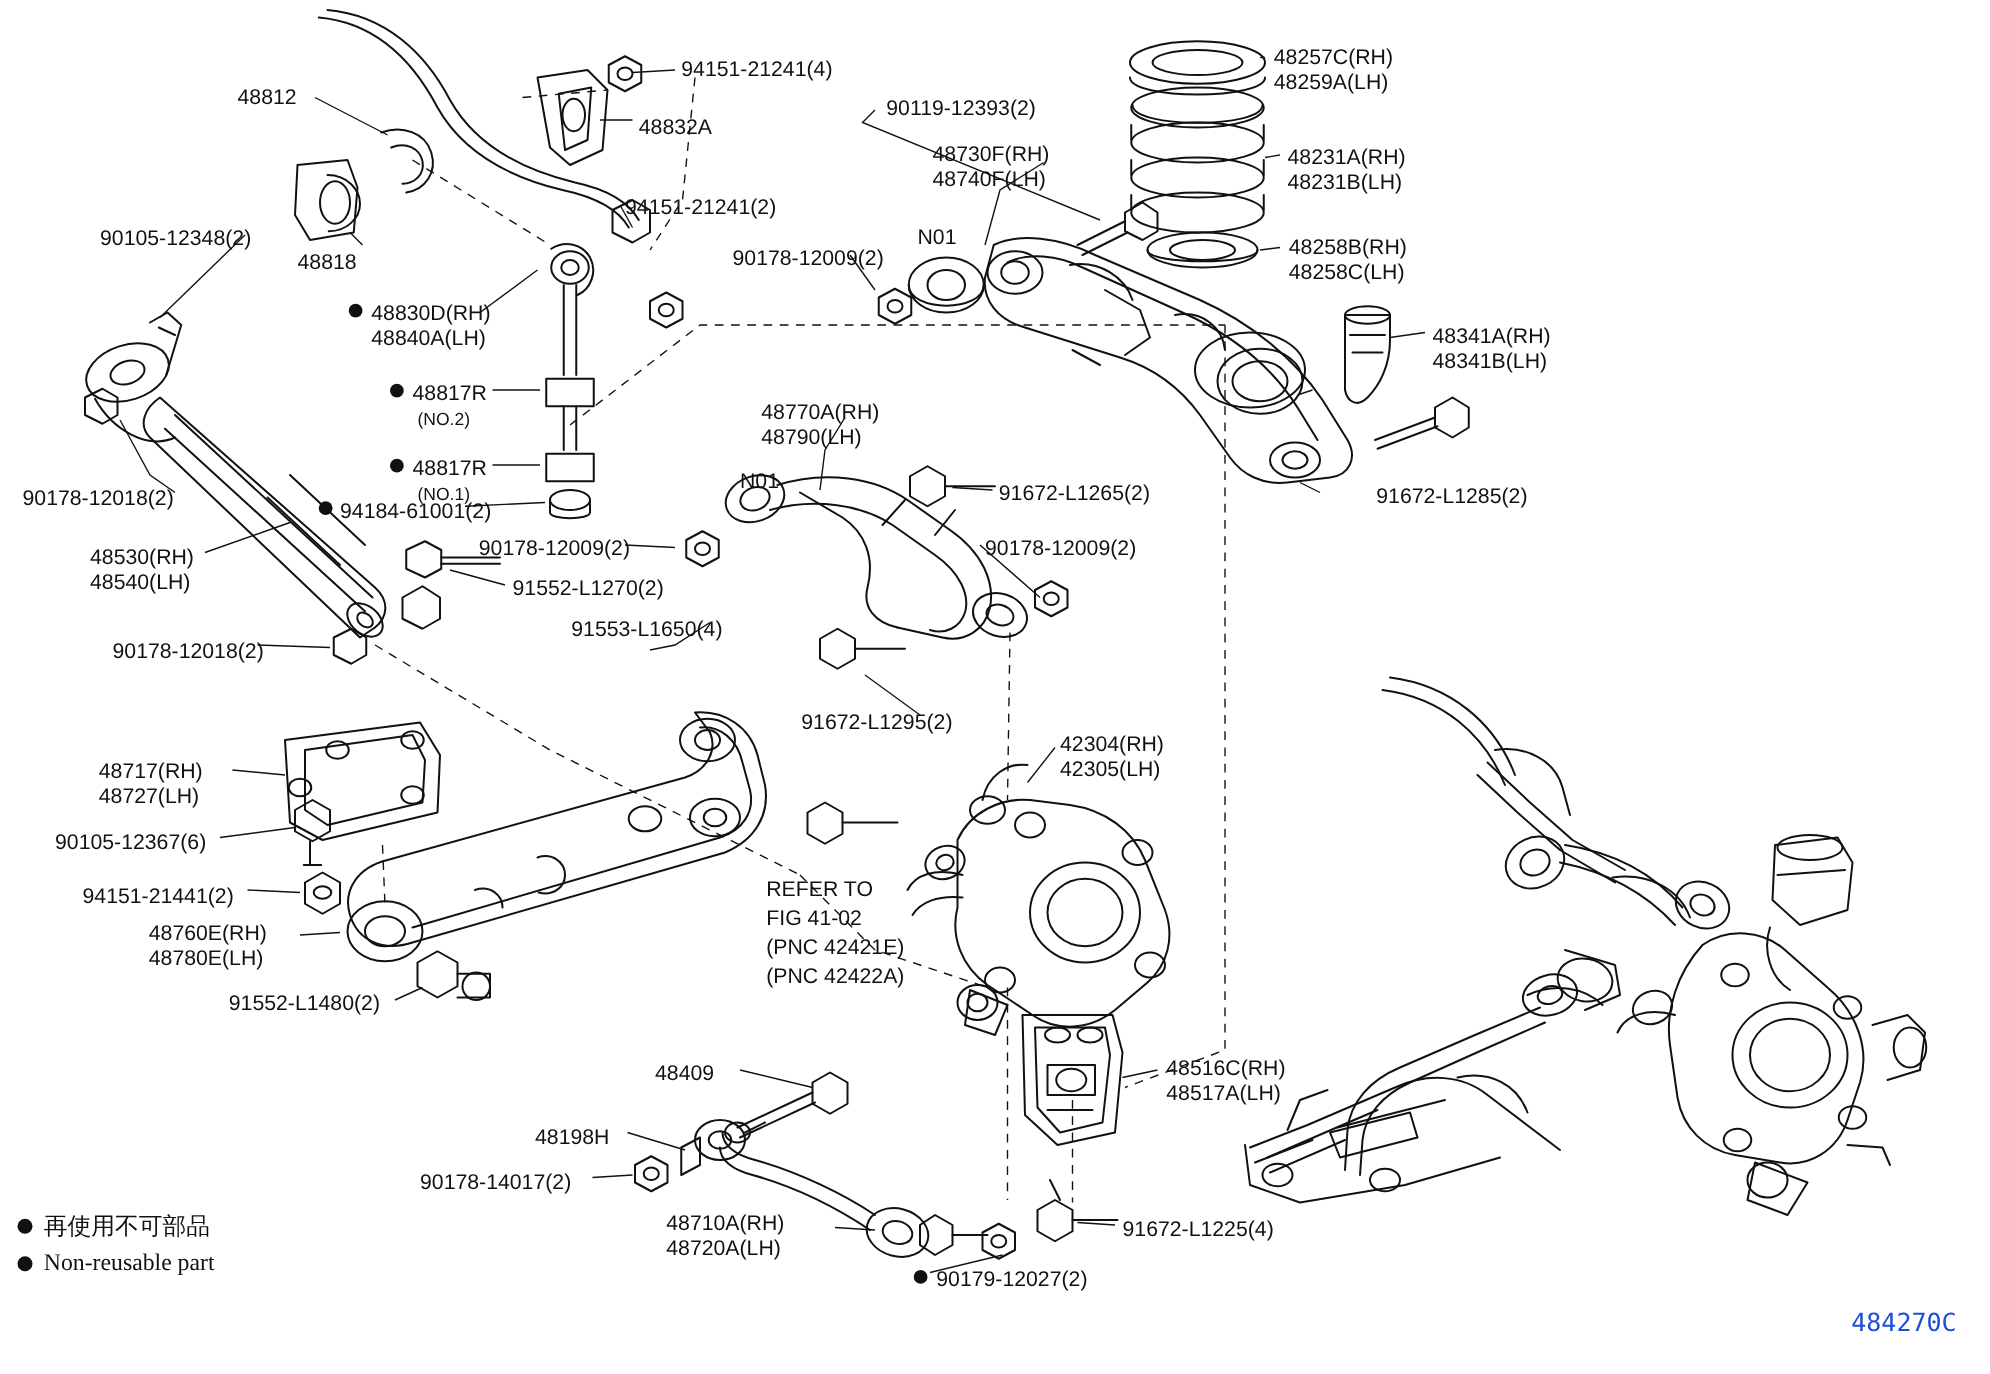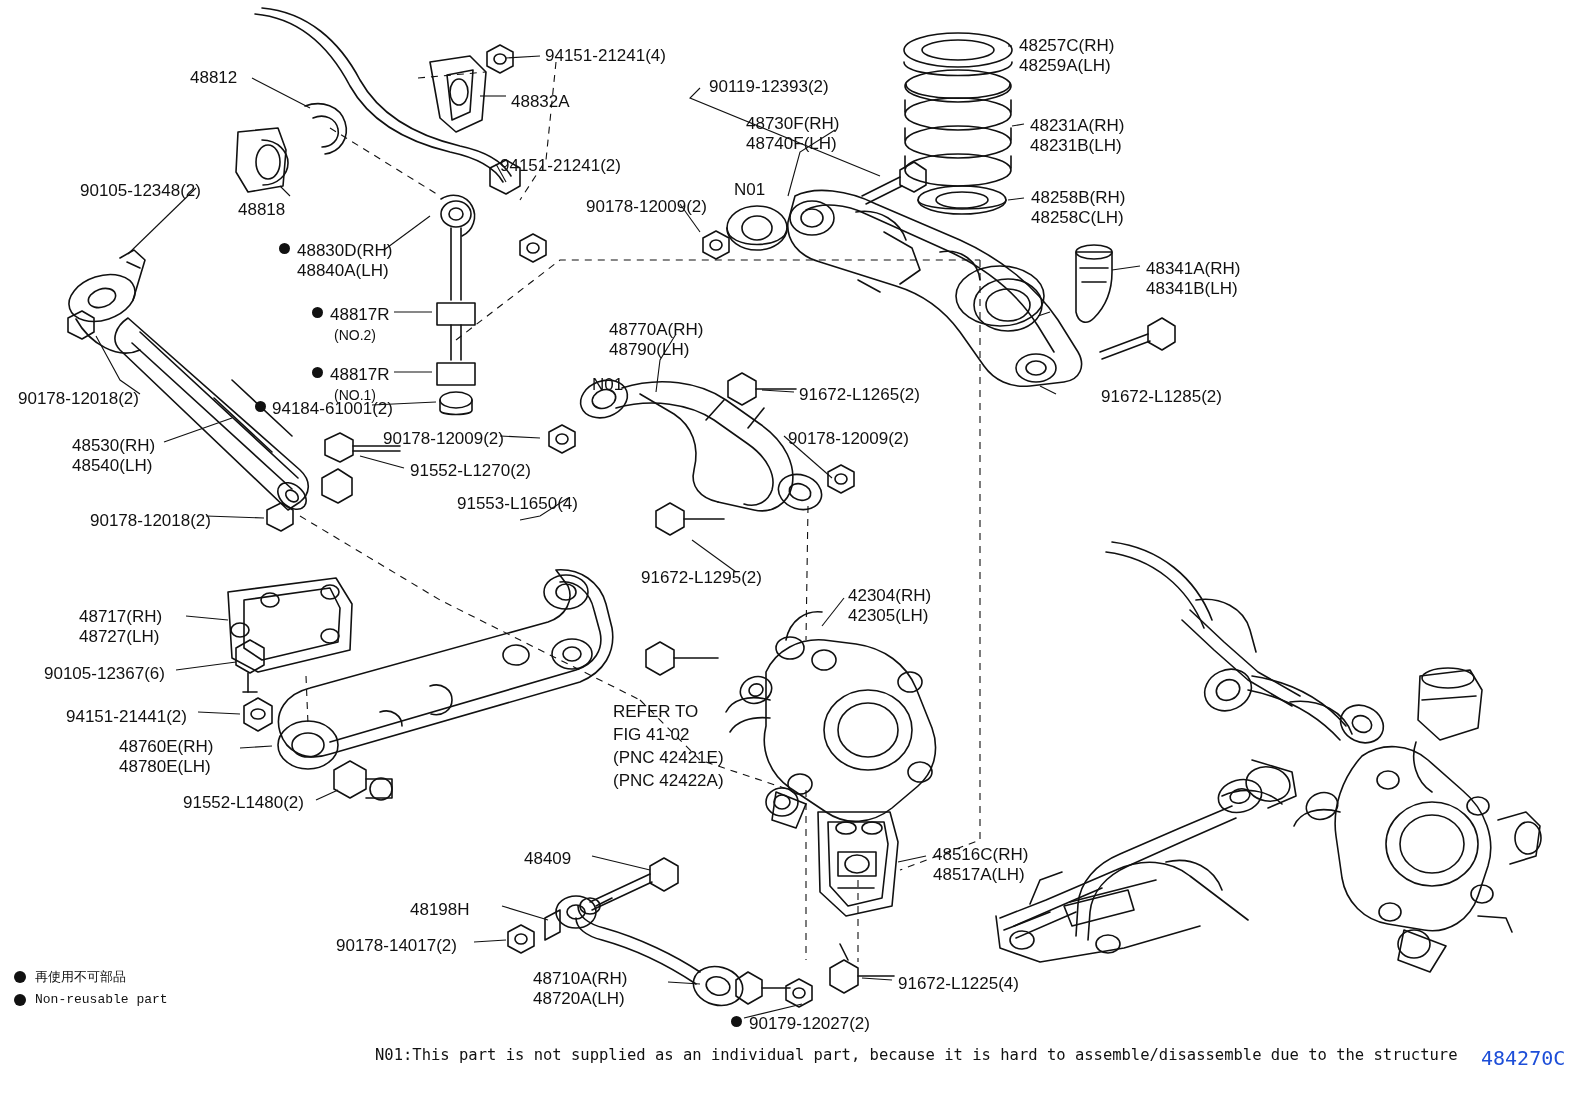--- a/index.html
+++ b/index.html
@@ -7,21 +7,21 @@
        font-family:"DejaVu Sans Mono","Liberation Mono",monospace;color:#111;}
   #sheet{position:absolute;inset:0;}
   svg.art{position:absolute;left:0;top:0;width:1592px;height:1099px;pointer-events:none;}
   .lbl{position:absolute;font-size:17px;line-height:20px;white-space:pre;color:#111;
        font-family:Liberation Sans, sans-serif;}
   .lbl.small{font-size:14px;}
   .dot{position:absolute;width:11px;height:11px;border-radius:50%;background:#111;}
   .legend{position:absolute;font-size:17px;}
   .legend .row{display:flex;align-items:center;gap:9px;margin-bottom:6px;}
   .legend .bullet{width:12px;height:12px;border-radius:50%;background:#111;display:inline-block;}
-  .legend .txt{font-family:Liberation Mono, monospace;font-size:13px;text-align:center;}
+  .legend .txt{font-family:Liberation Serif, serif;font-size:19px;text-align:center;}
   .footnote{position:absolute;font-size:15.5px;color:#111;
             font-family:"DejaVu Sans Mono","Liberation Mono",monospace;}
   .code{position:absolute;font-size:20px;color:#1d4ed8;}
 </style>
 </head>
 <body>
 
 <div id="sheet">
 
   <svg class="art" viewBox="0 0 1592 1099" xmlns="http://www.w3.org/2000/svg">
@@ -389,21 +389,21 @@
       <div class="lbl" style="left: 79px; top: 607px;">48717(RH)
 48727(LH)</div>
       <div class="lbl" style="left: 44px; top: 664px;">90105-12367(6)</div>
       <div class="lbl" style="left: 66px; top: 707px;">94151-21441(2)</div>
       <div class="lbl" style="left: 119px; top: 737px;">48760E(RH)
 48780E(LH)</div>
       <div class="lbl" style="left: 183px; top: 793px;">91552-L1480(2)</div>
       <div class="lbl" style="left: 933px; top: 845px;">48516C(RH)
 48517A(LH)</div>
       <div class="lbl" style="left: 524px; top: 849px;">48409</div>
-      <div class="lbl" style="left: 410px; top: 900px;">48198H</div>
+      <div class="lbl" style="left: 428px; top: 900px;">48198H</div>
       <div class="lbl" style="left: 336px; top: 936px;">90178-14017(2)</div>
       <div class="lbl" style="left: 533px; top: 969px;">48710A(RH)
 48720A(LH)</div>
       <div class="lbl" style="left: 898px; top: 974px;">91672-L1225(4)</div>
       <div class="dot" style="left: 731px; top: 1016px;"></div>
       <div class="lbl" style="left: 749px; top: 1014px;">90179-12027(2)</div>
     </div>
 
   <div class="legend" style="left:14px;top:968px;">
     <div class="row">
@@ -414,17 +414,16 @@
       <span class="bullet"></span>
       <span class="txt">Non-reusable part</span>
     </div>
   </div>
 
   <div class="lbl" style="left:613px;top:700px;line-height:23px;">REFER TO
 FIG 41-02
 (PNC 42421E)
 (PNC 42422A)</div>
 
-  <div class="footnote" style="left:375px;top:1046px;">N01:This part is not supplied as an individual part, because it is hard to assemble/disassemble due to the structure</div>
 
   <div class="code" style="left:1481px;top:1046px;">484270C</div>
 
 </div>
 
 </body></html>

